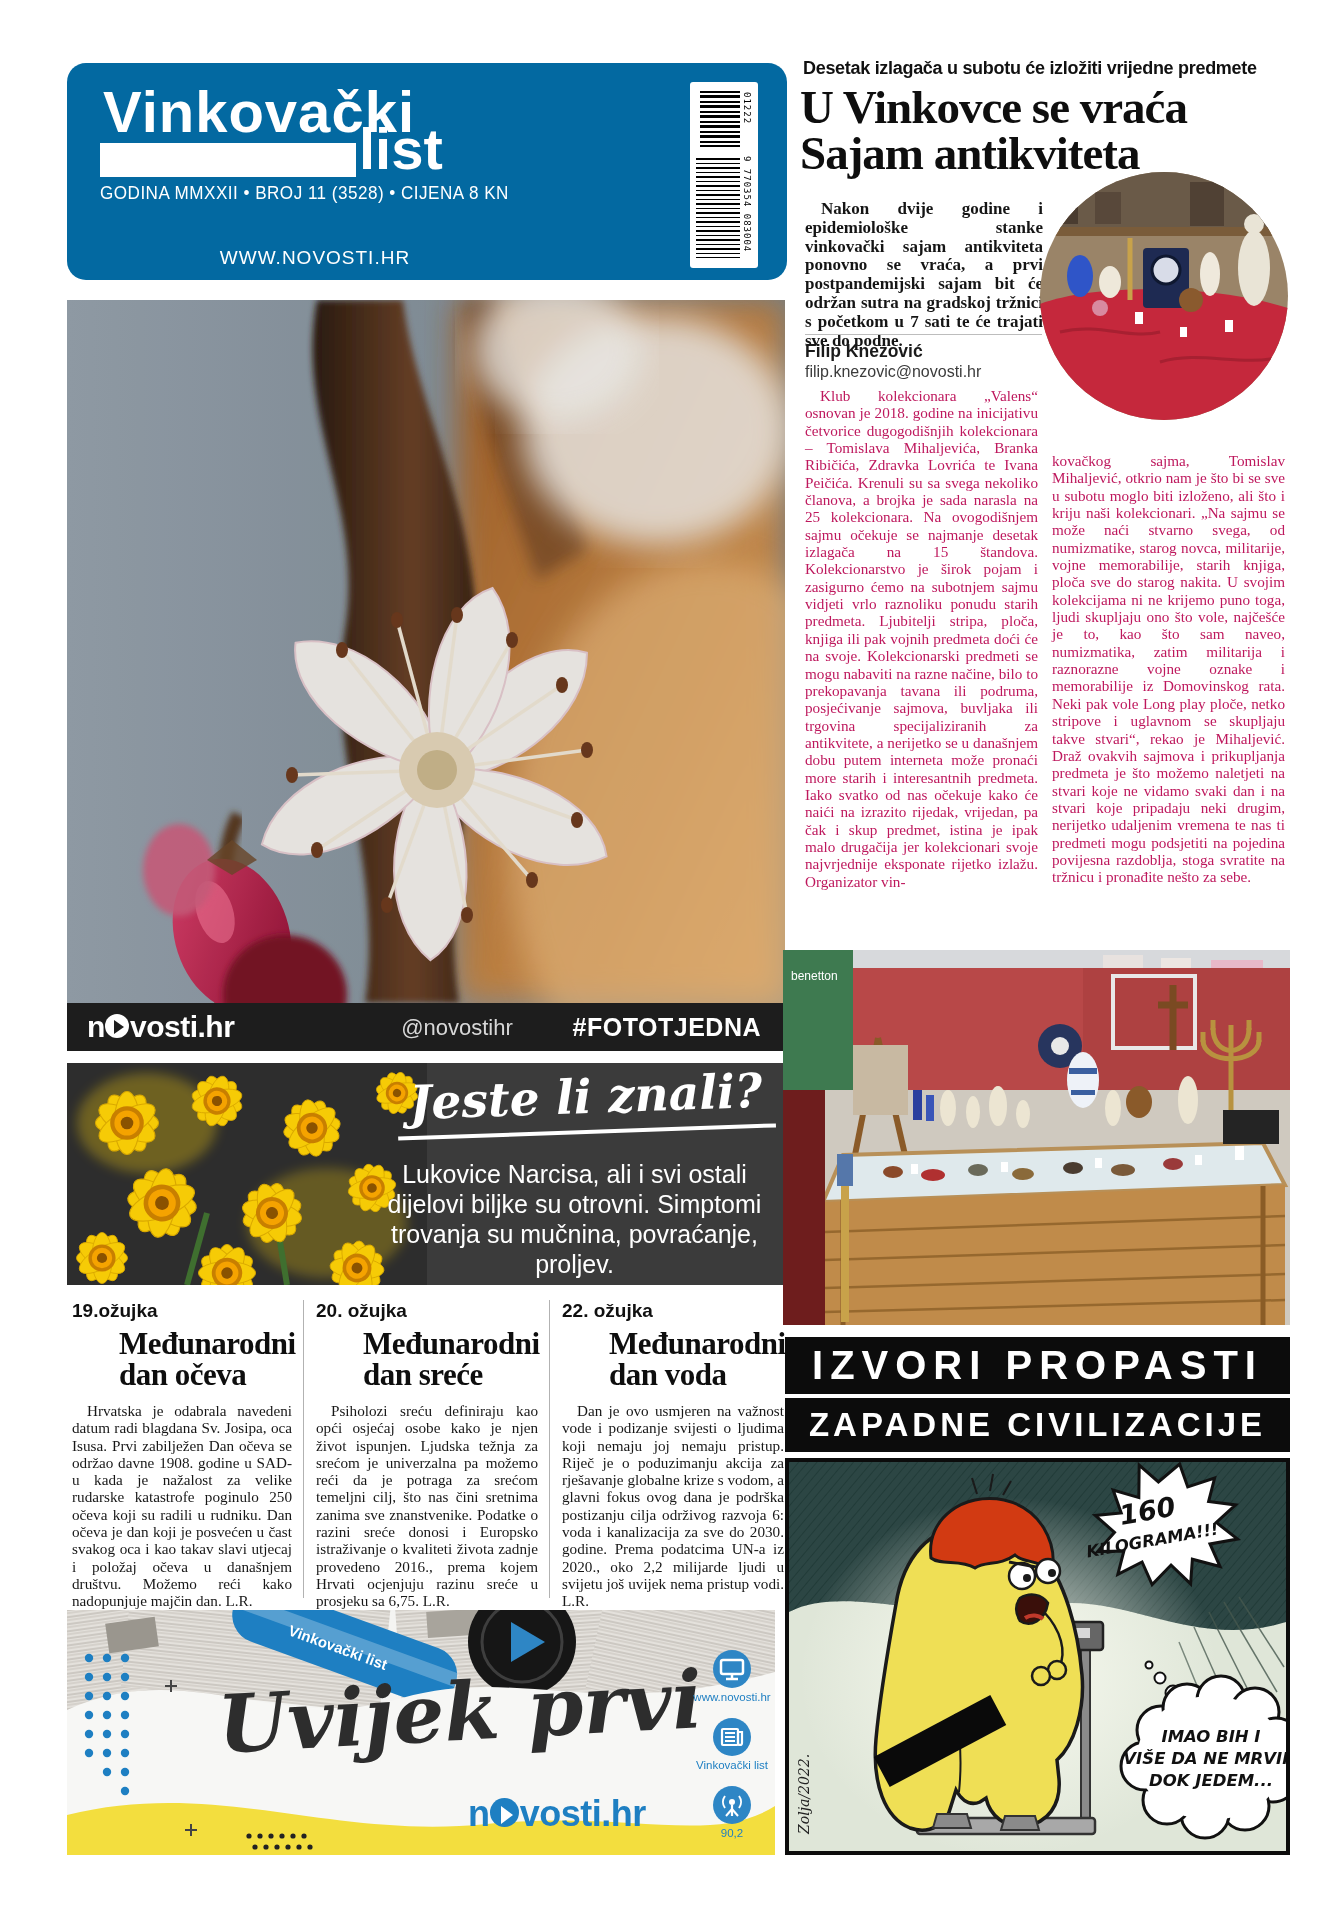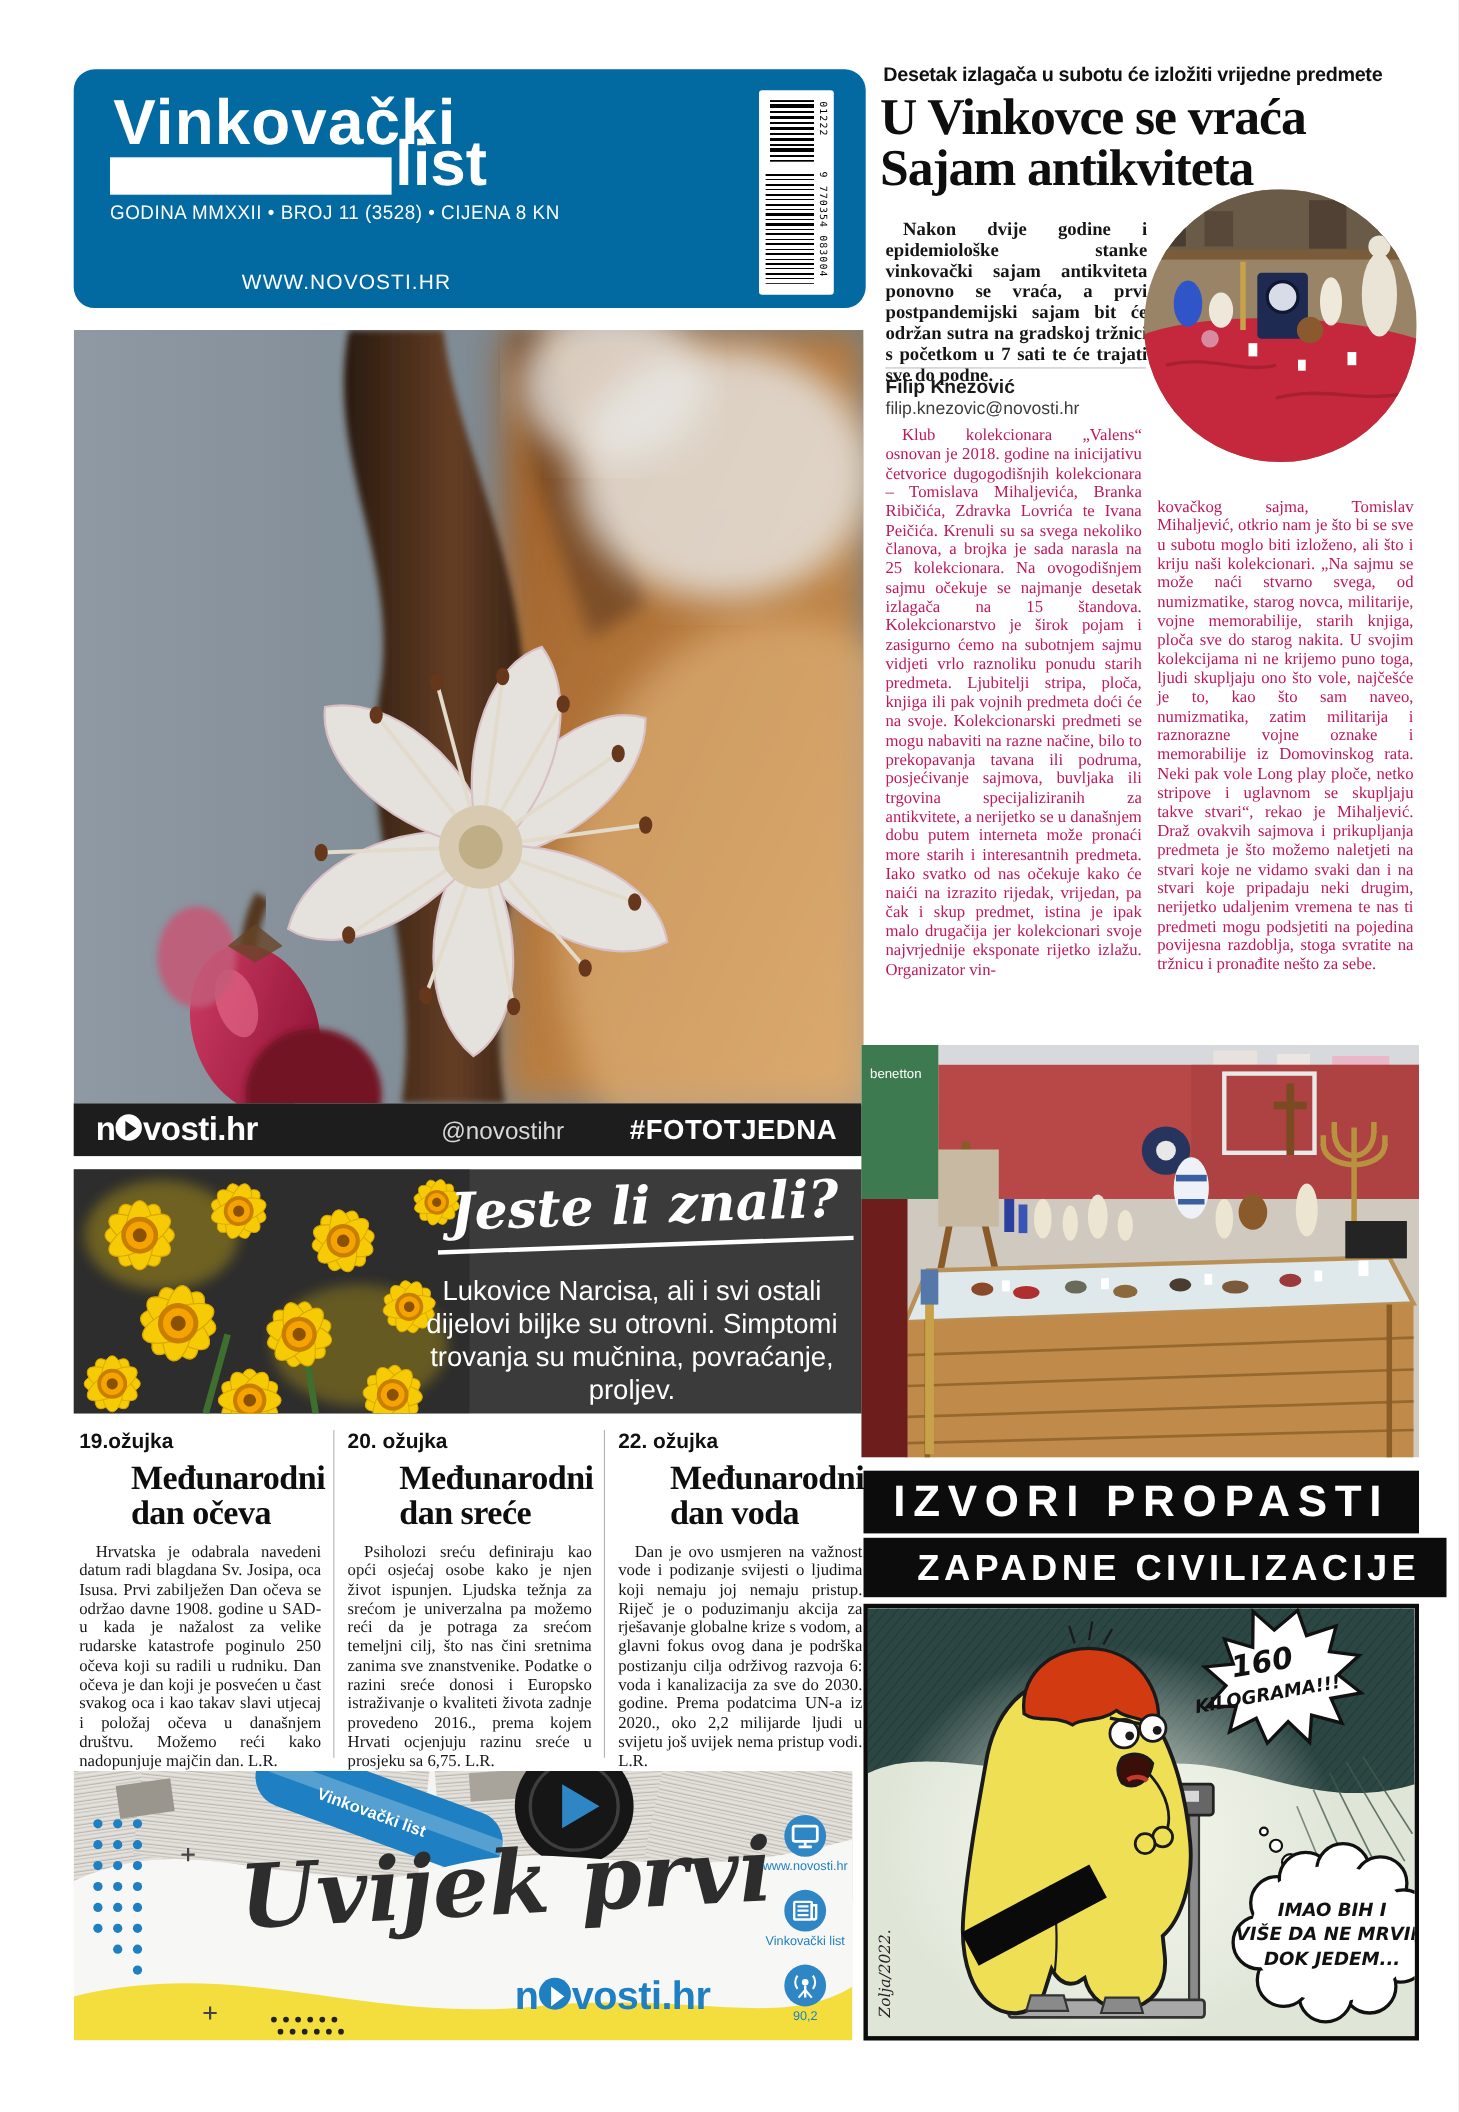--- a/index.html
+++ b/index.html
@@ -73,21 +73,21 @@
 
   
   .antiques{left:783px;top:950px;width:582px;height:375px;}
 
   
   .comic-t1{left:785px;top:1337px;width:505px;height:57px;background:#0c0c0c;color:#fff;
             display:flex;align-items:center;justify-content:center;font-weight:bold;
             font-size:40px;letter-spacing:7px;font-family:"Liberation Sans",sans-serif;}
   .comic-t2{left:785px;top:1398px;width:505px;height:54px;background:#0c0c0c;color:#fff;
             display:flex;align-items:center;justify-content:center;font-weight:bold;
-            font-size:33px;letter-spacing:4px;padding-left:25px;}
+            font-size:33px;letter-spacing:4px;}
   .comic-panel{left:785px;top:1458px;width:497px;height:389px;border:4px solid #0c0c0c;background:#e7ecdc;}
 
   
   .promo{left:67px;top:1610px;width:708px;height:245px;overflow:hidden;background:#f4f4f2;}
   .slogan{left:210px;top:1672px;width:500px;text-align:center;font-family:"DejaVu Serif",serif;
           font-style:italic;font-weight:bold;font-size:80px;color:#2d2d2d;transform:rotate(-3deg);line-height:1;}
   .promo-site{left:468px;top:1793px;font-size:36px;font-weight:bold;color:#1e7fc2;letter-spacing:-.5px;}
   .chan{width:84px;text-align:center;}
   .chan .ic{width:38px;height:38px;border-radius:50%;background:#2e86c5;margin:0 auto;
             display:flex;align-items:center;justify-content:center;}

